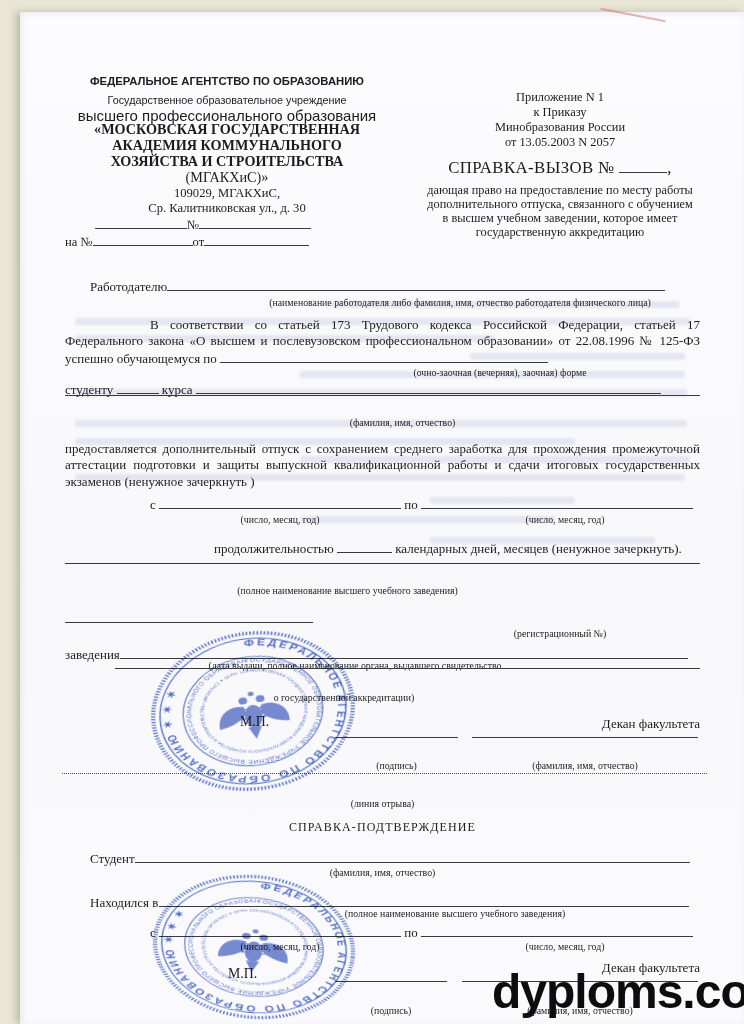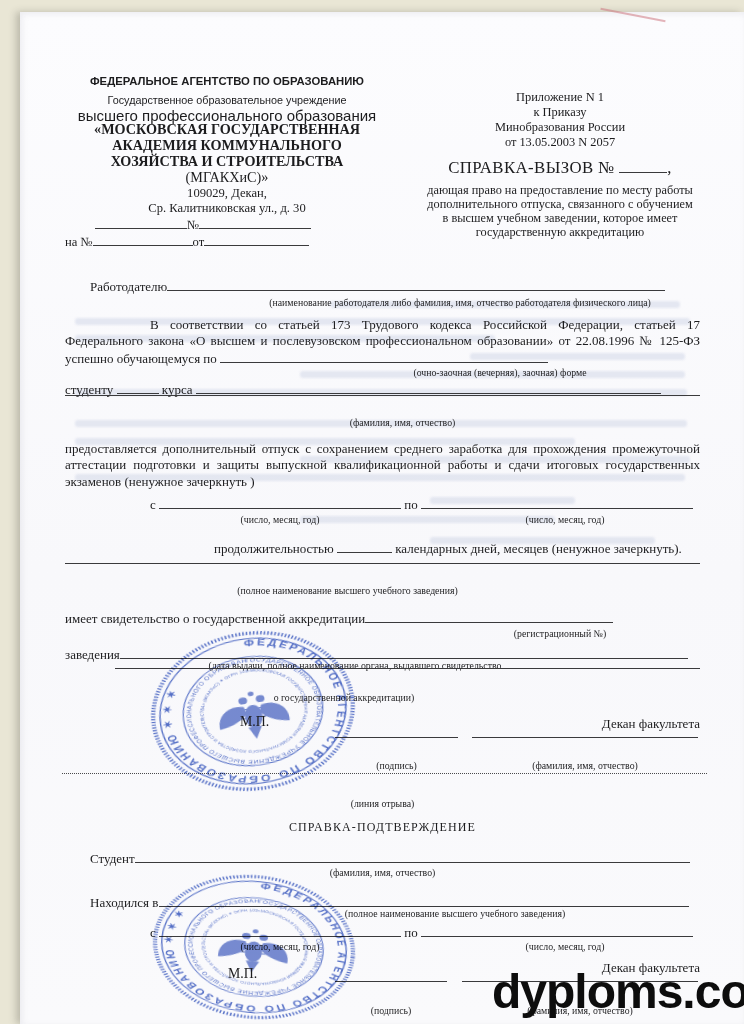--- a/index.html
+++ b/index.html
@@ -53,21 +53,21 @@
   <div class="ghost" style="left:430px;top:537px;width:225px;"></div>
 </div>
 
 <div class="abs sans center" style="left:62px;top:57px;width:330px;font-size:11.3px;font-weight:700;">ФЕДЕРАЛЬНОЕ АГЕНТСТВО ПО ОБРАЗОВАНИЮ</div>
 <div class="abs sans center" style="left:62px;top:76px;width:330px;font-size:10.8px;">Государственное образовательное учреждение</div>
 <div class="abs sans center" style="left:62px;top:89px;width:330px;font-size:15px;">высшего профессионального образования</div>
 <div class="abs serif center" style="left:62px;top:103px;width:330px;font-size:14.2px;font-weight:700;">«МОСКОВСКАЯ ГОСУДАРСТВЕННАЯ</div>
 <div class="abs serif center" style="left:62px;top:119px;width:330px;font-size:14.2px;font-weight:700;">АКАДЕМИЯ КОММУНАЛЬНОГО</div>
 <div class="abs serif center" style="left:62px;top:135px;width:330px;font-size:14.2px;font-weight:700;">ХОЗЯЙСТВА И СТРОИТЕЛЬСТВА</div>
 <div class="abs serif center" style="left:62px;top:151px;width:330px;font-size:14.2px;font-weight:400;">(МГАКХиС)»</div>
-<div class="abs serif center" style="left:62px;top:168px;width:330px;font-size:12.6px;">109029, Декан,</div>
+<div class="abs serif center" style="left:62px;top:168px;width:330px;font-size:12.6px;">109029, МГАКХиС,</div>
 <div class="abs serif center" style="left:62px;top:183px;width:330px;font-size:12.6px;">Ср. Калитниковская ул., д. 30</div>
 <div class="abs serif" style="left:95px;top:198px;font-size:12.6px;">
   <span class="blank" style="width:92px;"></span><span>№</span><span class="blank" style="width:112px;"></span>
 </div>
 <div class="abs serif" style="left:65px;top:215px;font-size:12.6px;">
   <span>на №</span><span class="blank" style="width:100px;"></span><span>от</span><span class="blank" style="width:105px;"></span>
 </div>
 
 <div class="abs serif center" style="left:405px;top:72px;width:310px;font-size:12.4px;">Приложение N 1</div>
 <div class="abs serif center" style="left:405px;top:87px;width:310px;font-size:12.4px;">к Приказу</div>
@@ -116,21 +116,21 @@
 <div class="abs serif body-text" style="left:214px;top:522px;">
   <span>продолжительностью</span>
   <span class="blank" style="width:55px;"></span>
   <span>календарных дней, месяцев (ненужное зачеркнуть).</span>
 </div>
 
 <div class="hr" style="left:65px;top:563px;width:635px;"></div>
 <div class="abs serif cap center" style="left:65px;top:567px;width:565px;">(полное наименование высшего учебного заведения)</div>
 
 <div class="abs serif body-text" style="left:65px;top:592px;">
-  <span>имеет свидетельство о государственной аккредитации</span><span class="blank" style="width:248px;"></span>
+  <span class="blank" style="width:248px;"></span>
 </div>
 <div class="abs serif cap center" style="left:420px;top:610px;width:280px;">(регистрационный  №)</div>
 
 <div class="abs serif body-text" style="left:65px;top:628px;">
   <span>заведения</span><span class="blank" style="width:568px;"></span>
 </div>
 <div class="abs serif cap center" style="left:115px;top:642px;width:480px;">(дата выдачи, полное наименование органа, выдавшего свидетельство</div>
 <div class="hr" style="left:115px;top:668px;width:585px;"></div>
 <div class="abs serif cap center" style="left:104px;top:674px;width:480px;">о государственной аккредитации)</div>
 

